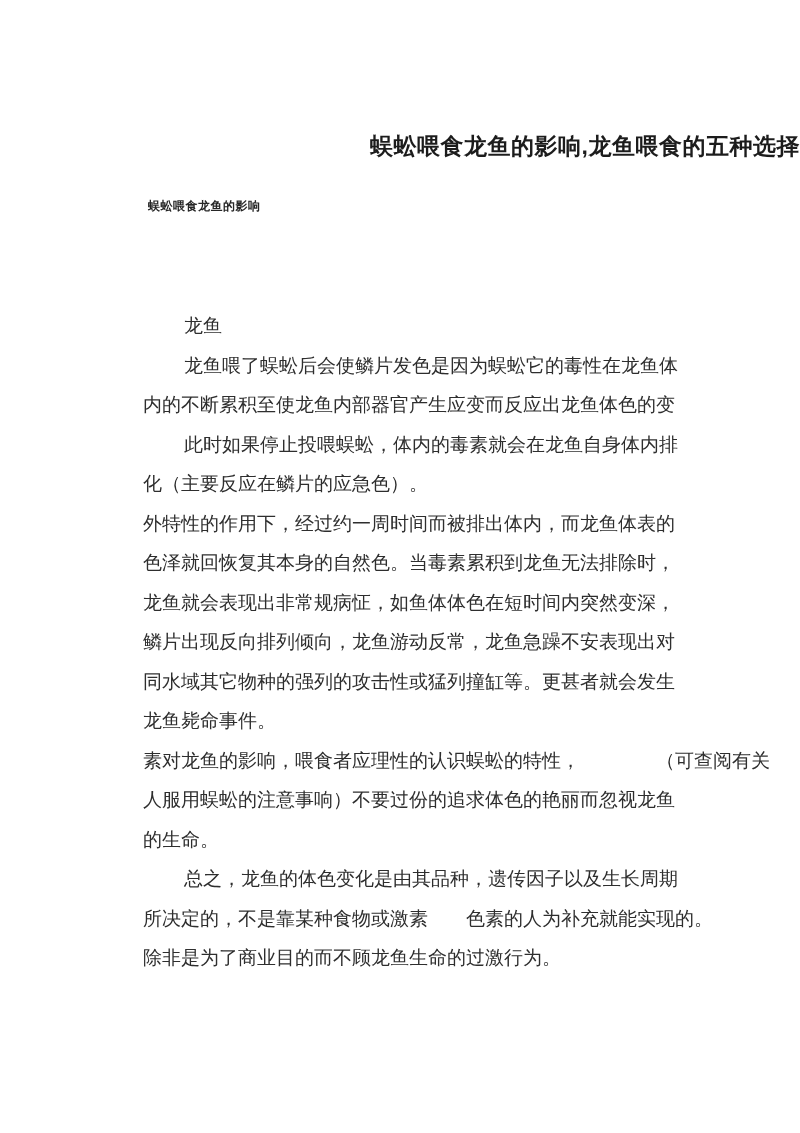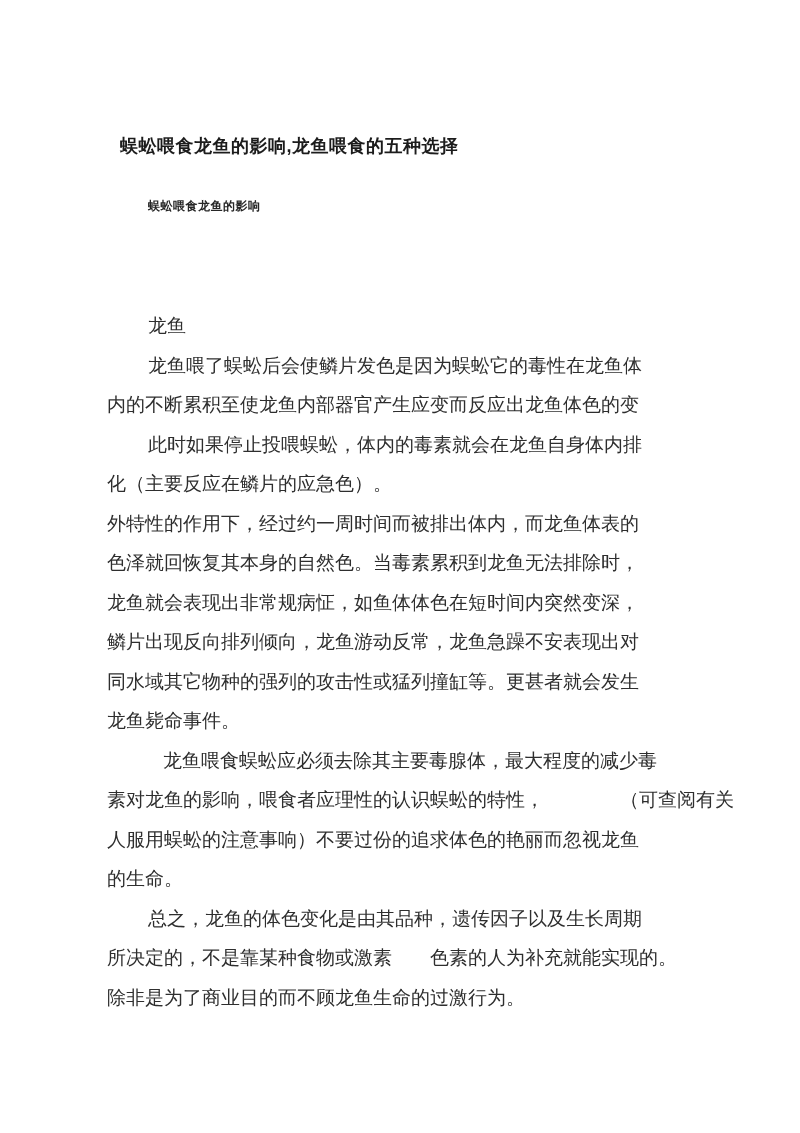--- a/index.html
+++ b/index.html
@@ -11,45 +11,47 @@
     position: relative;
     width: 800px;
     height: 1133px;
     background: #ffffff;
     overflow: hidden;
     font-family: "Liberation Sans", sans-serif;
     color: #2e2e2e;
   }
   .doc-title {
     margin: 66px 0 0 120px;
-    font-size: 18px;
+    font-size: 23px;
     line-height: 31px;
     font-weight: 700;
     color: #1c1c1c;
     letter-spacing: 0.5px;
     white-space: pre;
+    text-align: right;
   }
   .section-heading {
     margin: 34px 0 0 148px;
     font-size: 12px;
     line-height: 20px;
     font-weight: 700;
     color: #262626;
     letter-spacing: 0.5px;
     white-space: pre;
   }
   .doc-body {
     margin: 96px 0 0 107px;
   }
   .line {
     height: 39.5px;
     font-size: 19px;
     line-height: 27px;
     white-space: pre;
     color: #2e2e2e;
+    margin-left: 36px;
   }
   .ind0 { padding-left: 0; }
   .ind1 { padding-left: 41px; }
   .ind2 { padding-left: 56px; }
 </style>
 </head>
 <body>
 
 <div class="page">
   <h1 class="doc-title" style="margin-top:131px;margin-bottom:0;">蜈蚣喂食龙鱼的影响,龙鱼喂食的五种选择</h1>
@@ -59,21 +61,20 @@
       <div class="line ind1">龙鱼喂了蜈蚣后会使鳞片发色是因为蜈蚣它的毒性在龙鱼体</div>
       <div class="line ind0">内的不断累积至使龙鱼内部器官产生应变而反应出龙鱼体色的变</div>
       <div class="line ind1">此时如果停止投喂蜈蚣，体内的毒素就会在龙鱼自身体内排</div>
       <div class="line ind0">化（主要反应在鳞片的应急色）。</div>
       <div class="line ind0">外特性的作用下，经过约一周时间而被排出体内，而龙鱼体表的</div>
       <div class="line ind0">色泽就回恢复其本身的自然色。当毒素累积到龙鱼无法排除时，</div>
       <div class="line ind0">龙鱼就会表现出非常规病怔，如鱼体体色在短时间内突然变深，</div>
       <div class="line ind0">鳞片出现反向排列倾向，龙鱼游动反常，龙鱼急躁不安表现出对</div>
       <div class="line ind0">同水域其它物种的强列的攻击性或猛列撞缸等。更甚者就会发生</div>
       <div class="line ind0">龙鱼毙命事件。</div>
-      <div class="line ind2">龙鱼喂食蜈蚣应必须去除其主要毒腺体，最大程度的减少毒</div>
       <div class="line ind0">素对龙鱼的影响，喂食者应理性的认识蜈蚣的特性，　　　　（可查阅有关</div>
       <div class="line ind0">人服用蜈蚣的注意事响）不要过份的追求体色的艳丽而忽视龙鱼</div>
       <div class="line ind0">的生命。</div>
       <div class="line ind1">总之，龙鱼的体色变化是由其品种，遗传因子以及生长周期</div>
       <div class="line ind0">所决定的，不是靠某种食物或激素　　色素的人为补充就能实现的。</div>
       <div class="line ind0">除非是为了商业目的而不顾龙鱼生命的过激行为。</div>
     </div>
 </div>
 
 </body></html>

